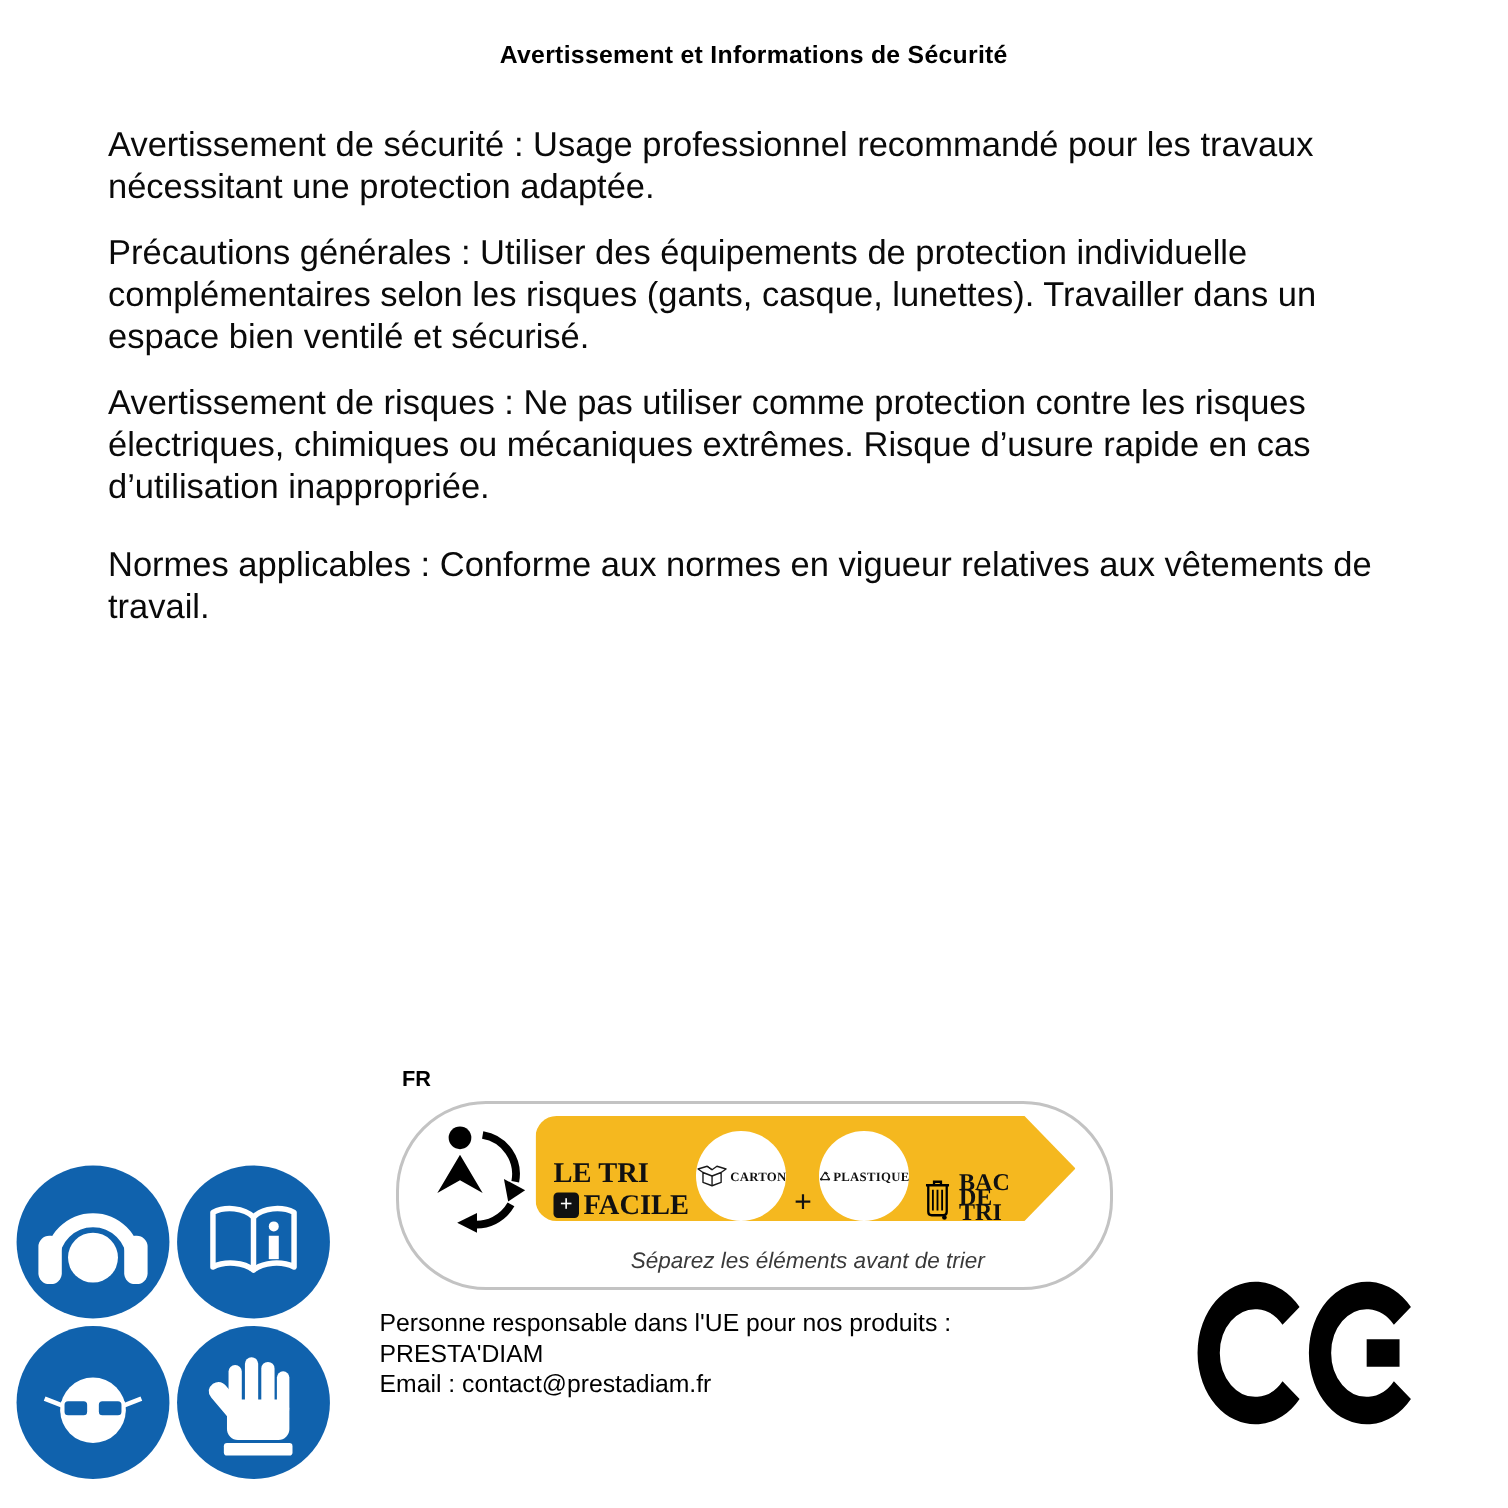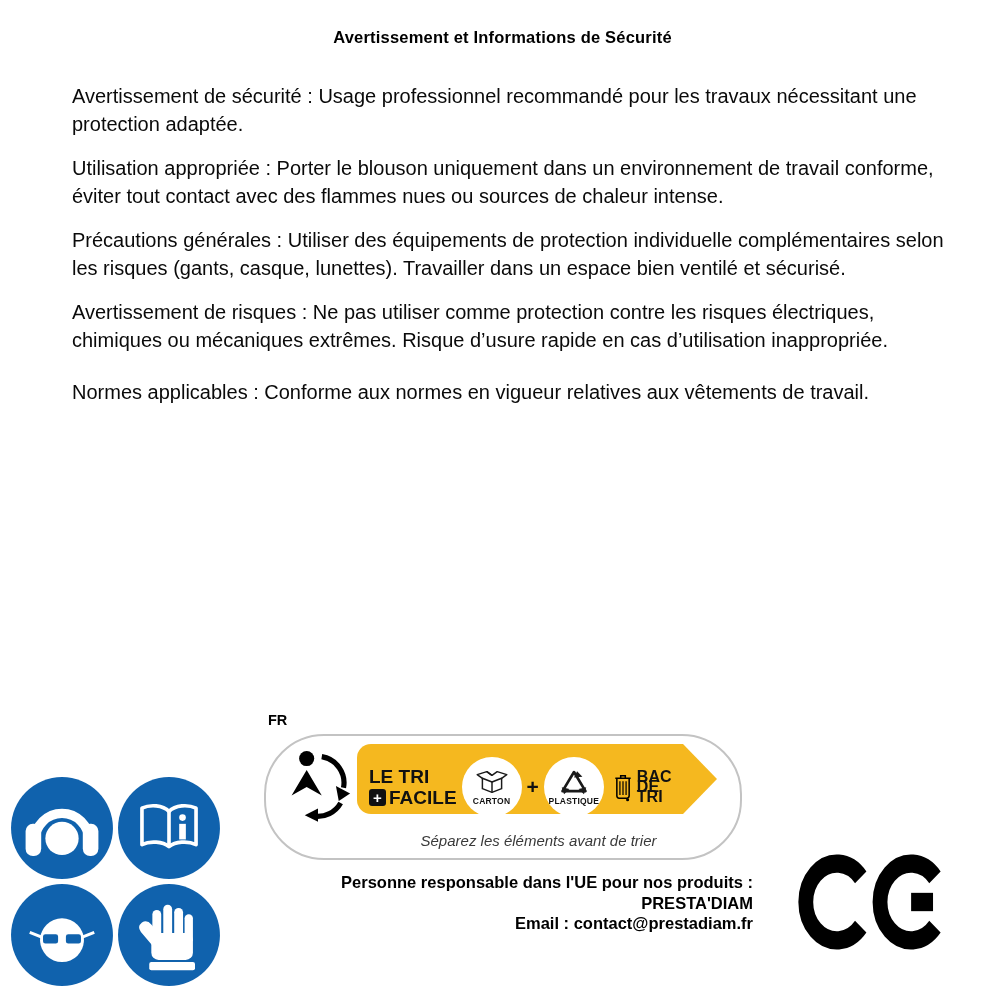--- a/index.html
+++ b/index.html
@@ -6,21 +6,21 @@
   html,body { background:#ffffff; }
   .page {
     position:relative; width:1005px; height:1005px; background:#fff;
     font-family:"Liberation Sans", sans-serif; color:#000; overflow:hidden;
   }
   .doc-title {
     padding-top:28px; text-align:center; font-size:16.5px; font-weight:700; letter-spacing:.2px;
   }
   .body-copy {
     position:absolute; top:82px; left:72px; right:58px;
-    font-size:20px; line-height:28px; color:#0a0a0a;
+    font-size:23px; line-height:28px; color:#0a0a0a;
   }
   .body-copy p { margin-bottom:16px; }
   .body-copy p.gap-before { margin-top:24px; }
 
   
   .safety-icons {
     position:absolute; left:10px; top:776px;
     display:grid; grid-template-columns:104px 104px; grid-auto-rows:104px; gap:3px;
   }
   .safety-icon { width:104px; height:104px; display:block; }
@@ -30,64 +30,63 @@
   .sort-info {
     position:absolute; left:264px; top:734px; width:478px; height:126px;
     background:#fff; border:2px solid #c3c3c3; border-radius:60px;
   }
   .triman { position:absolute; left:18px; top:12px; width:68px; height:74px; }
   .tri-banner {
     position:absolute; left:91px; top:8px; width:360px; height:70px;
     background:#f5b81f;
     border-radius:14px 0 0 14px;
     clip-path:polygon(0 0, calc(100% - 34px) 0, 100% 50%, calc(100% - 34px) 100%, 0 100%);
-    display:flex; align-items:center; gap:5px; padding:16px 36px 0 12px;
+    display:flex; align-items:flex-end; gap:5px; padding:16px 36px 0 12px;font-family:Liberation Serif, serif;
   }
   .tri-headline { font-weight:700; font-size:19px; line-height:21px; color:#111; white-space:nowrap; }
   .tri-headline .l2 { display:flex; align-items:center; gap:3px; }
   .plus-box {
     display:inline-flex; width:17px; height:17px; background:#111; color:#fff;
     align-items:center; justify-content:center; font-size:15px; font-weight:700; border-radius:3px;
   }
   .mat-circle {
     flex:0 0 auto; width:60px; height:60px; background:#fff; border-radius:50%;
-    display:flex; flex-direction:column; align-items:center; justify-content:center; gap:1px;
+    display:flex; flex-direction:row; align-items:center; justify-content:center; gap:1px;
   }
   .mat-icon { width:34px; height:26px; display:block; }
   .mat-label { font-size:8.5px; font-weight:700; letter-spacing:.2px; color:#111; }
   .mat-plus { font-size:21px; font-weight:700; color:#111; }
   .bin-group { display:flex; align-items:center; gap:4px; margin-left:4px; }
   .bin-icon { width:20px; height:30px; display:block; }
   .bin-label { font-size:16px; font-weight:700; line-height:10px; color:#111; }
   .tri-tagline {
     position:absolute; left:91px; right:20px; bottom:9px; text-align:center;
     font-style:italic; font-weight:400; font-size:15px; color:#3a3a3a;
   }
 
   
   .responsible {
-    position:absolute; left:253px; top:872px; width:500px; text-align:right;
-    font-size:16.5px; font-weight:700; line-height:20.5px; color:#000;
+    position:absolute; left:253px; top:872px; width:500px; text-align:left;
+    font-size:16.5px; font-weight:400; line-height:20.5px; color:#000;
   }
 
   
   .ce-logo { position:absolute; left:798px; top:854px; width:152px; height:96px; }
   .ce-logo svg { width:152px; height:96px; display:block; }
   .sr-only { position:absolute; width:1px; height:1px; overflow:hidden; clip:rect(0 0 0 0); white-space:nowrap; }
 </style>
 </head>
 <body>
 
 <div class="page">
 
   <h1 class="doc-title">Avertissement et Informations de Sécurité</h1>
 
   <div class="body-copy">
     <p>Avertissement de sécurité : Usage professionnel recommandé pour les travaux nécessitant une protection adaptée.</p>
-    <p>Utilisation appropriée : Porter le blouson uniquement dans un environnement de travail conforme, éviter tout contact avec des flammes nues ou sources de chaleur intense.</p>
     <p>Précautions générales : Utiliser des équipements de protection individuelle complémentaires selon les risques (gants, casque, lunettes). Travailler dans un espace bien ventilé et sécurisé.</p>
     <p>Avertissement de risques : Ne pas utiliser comme protection contre les risques électriques, chimiques ou mécaniques extrêmes. Risque d’usure rapide en cas d’utilisation inappropriée.</p>
     <p class="gap-before">Normes applicables : Conforme aux normes en vigueur relatives aux vêtements de travail.</p>
   </div>
 
   <div class="safety-icons">
     <svg class="safety-icon" viewBox="0 0 100 100">
       <circle cx="50" cy="50" r="49" fill="#1062ad"></circle>
       <path d="M24 62 A26 26 0 0 1 76 62" fill="none" stroke="#fff" stroke-width="9"></path>
       <circle cx="50" cy="60" r="16" fill="#fff"></circle>

